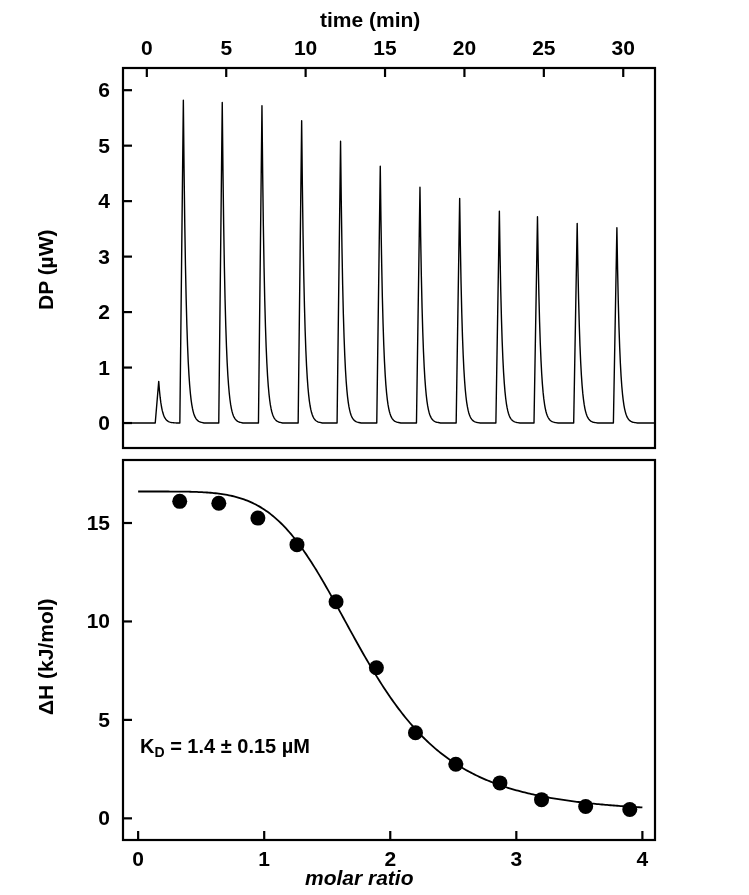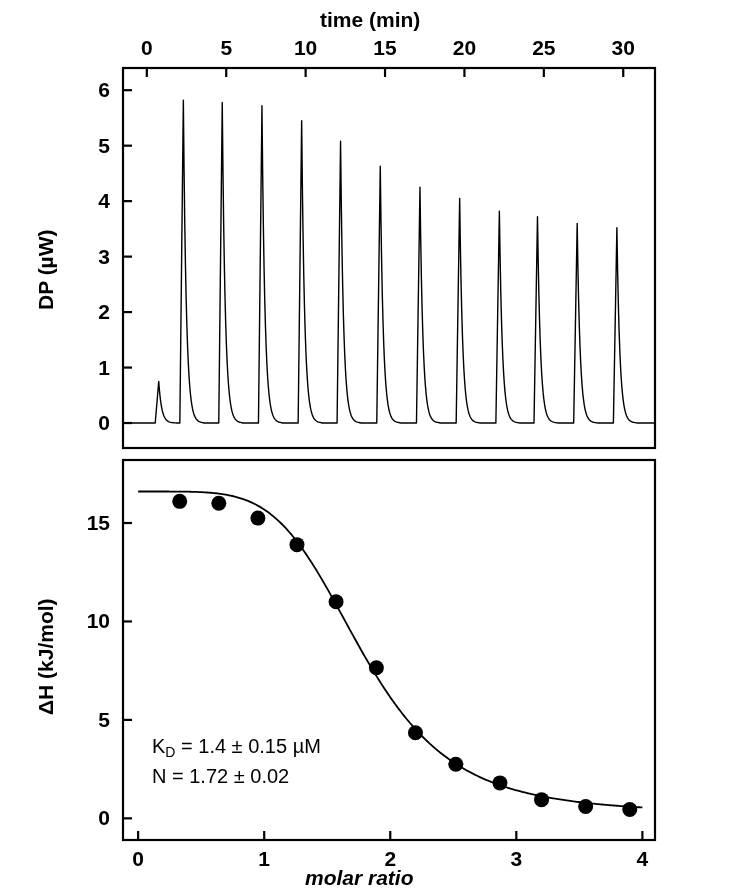--- a/index.html
+++ b/index.html
@@ -29,24 +29,23 @@
     color: #000;
     white-space: nowrap;
   }
   .rot-label {
     transform-origin: 0 0;
     transform: rotate(-90deg);
   }
   .annot {
     position: absolute;
     font-size: 20px;
-    font-weight: normal;
+    font-weight: bold;
     color: #000;
     white-space: nowrap;
-    margin-left: 12px;
   }
   .sub { font-size: 14px; vertical-align: -0.25em; }
 </style>
 </head>
 <body>
 
 <div id="figure">
 
   <div class="axis-label" style="left:320px; top:8px;">time (min)</div>
 
@@ -129,17 +128,14 @@
         <circle cx="499.94" cy="332.90" r="7.5" fill="#000000" stroke="none"></circle>
         <circle cx="541.54" cy="349.64" r="7.5" fill="#000000" stroke="none"></circle>
         <circle cx="585.66" cy="356.53" r="7.5" fill="#000000" stroke="none"></circle>
         <circle cx="629.79" cy="359.48" r="7.5" fill="#000000" stroke="none"></circle>
       </svg>
   </div>
 
   <div class="annot" style="left:140px; top:735px;">
     <span>K</span><span class="sub">D</span><span> = 1.4 ± 0.15 µM</span>
   </div>
-  <div class="annot" style="left:140px; top:765px;">
-    <span>N</span><span>  = 1.72 ± 0.02</span>
-  </div>
 
 </div>
 
 </body></html>

